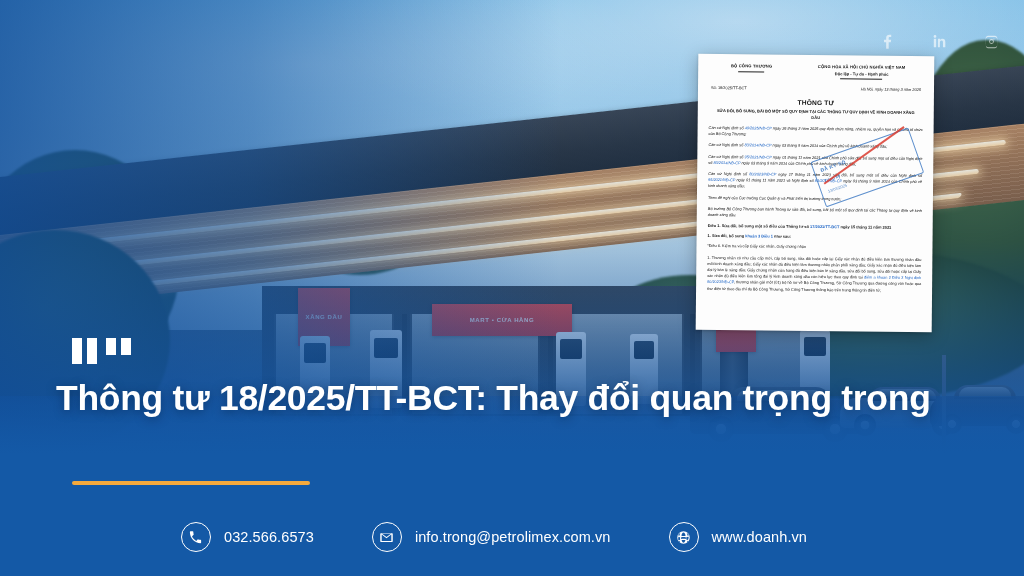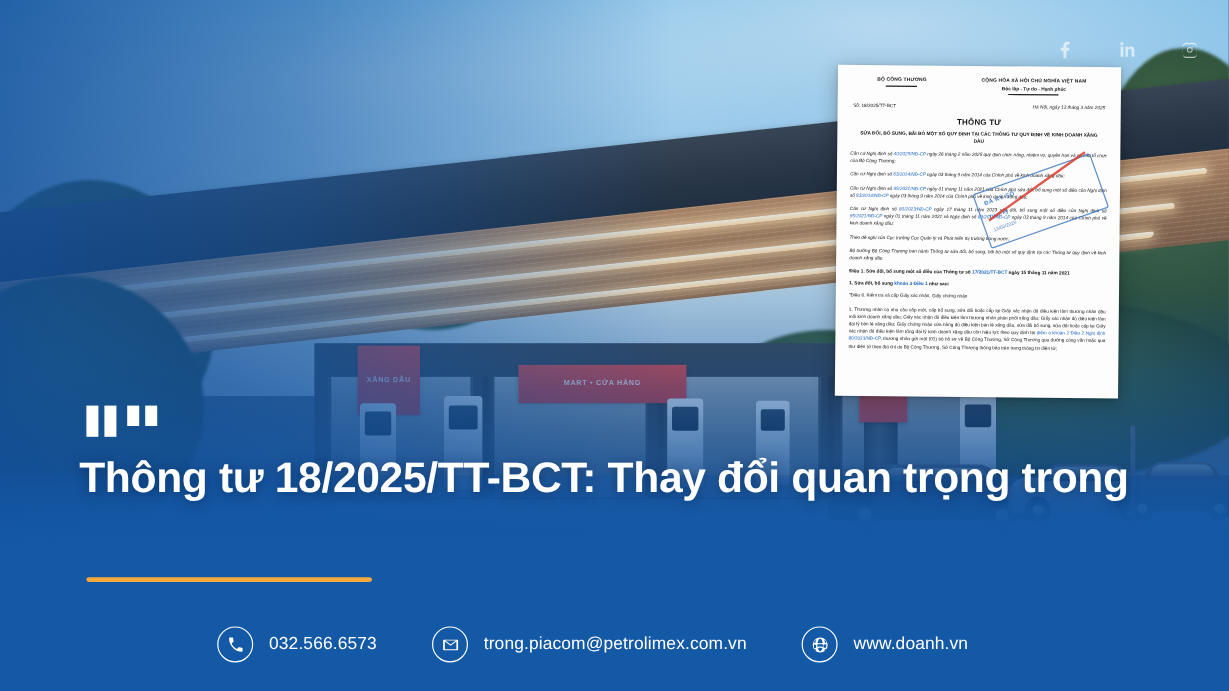--- a/index.html
+++ b/index.html
@@ -181,34 +181,34 @@
                  transform:rotate(-16deg); transform-origin:left center; }
 
   
   .quote { position:absolute; left:72px; top:338px; z-index:10; display:flex; gap:9px; }
   .qbar { width:10px; height:26px; background:#fff; }
   .qbar.s { height:17px; }
   .qgroup { display:flex; gap:5px; }
   .qgroup.close .qbar { align-self:flex-start; }
 
   .headline {
-    position:absolute; left:66px; top:378px; width:900px; z-index:10;
+    position:absolute; left:56px; top:378px; width:900px; z-index:10;
     color:#fff; font-weight:700; font-size:35.5px; line-height:1.17;
     letter-spacing:-.3px;
     font-family:"Liberation Sans Narrow","Liberation Sans", sans-serif;
     text-shadow:0 2px 10px rgba(4,30,64,.5);
   }
   .headline .l2 { display:block; }
 
   .accent { position:absolute; left:72px; top:481px; width:238px; height:4px;
             background:#F5A93C; border-radius:2px; z-index:10; }
 
   
   .footer { position:absolute; left:0; bottom:24px; width:988px; z-index:12;
-            display:flex; justify-content:center; align-items:center; gap:46px; }
+            display:flex; justify-content:center; align-items:center; gap:58px; }
   .ct { display:flex; align-items:center; gap:13px; }
   .ct-ic { width:30px; height:30px; border-radius:50%; border:1.6px solid #fff;
            display:flex; align-items:center; justify-content:center; color:#fff; flex:none; }
   .ct-ic svg { width:15px; height:15px; fill:currentColor; }
   .ct-tx { color:#fff; font-size:14.5px; letter-spacing:.1px; white-space:nowrap; }
 </style>
 </head>
 <body>
 
 <div id="stage">
@@ -396,21 +396,21 @@
           </svg>
       </span>
       <span class="ct-tx">032.566.6573</span>
     </div>
     <div class="ct">
       <span class="ct-ic">
         <svg viewBox="0 0 24 24">
             <path d="M3 5h18c.6 0 1 .4 1 1v12c0 .6-.4 1-1 1H3c-.6 0-1-.4-1-1V6c0-.6.4-1 1-1zm9 8.1L4.3 7.2v10.3h15.4V7.2L12 13.1zM12 11.3 19.2 6H4.8l7.2 5.3z"></path>
           </svg>
       </span>
-      <span class="ct-tx">trong.piacom@petrolimex.com.vn</span>
+      <span class="ct-tx">info.trong@petrolimex.com.vn</span>
     </div>
     <div class="ct">
       <span class="ct-ic">
         <svg viewBox="0 0 24 24">
             <path d="M12 2a10 10 0 1 0 0 20 10 10 0 0 0 0-20zm0 1.8c1.6 0 2.9 2.3 3.4 5.4-1.1.2-2.2.3-3.4.3s-2.3-.1-3.4-.3c.5-3.1 1.8-5.4 3.4-5.4zM6.8 4.9c-.6 1.2-1 2.7-1.3 4.3-.9-.3-1.6-.6-2.2-1a8.3 8.3 0 0 1 3.5-3.3zm10.4 0a8.3 8.3 0 0 1 3.5 3.3c-.6.4-1.3.7-2.2 1-.3-1.6-.7-3.1-1.3-4.3zM3.9 10.9c.8.4 1.7.8 2.7 1-.1.7-.1 1.4-.1 2.1 0 .5 0 1 .1 1.5-1 .2-1.9.5-2.7.9A8.2 8.2 0 0 1 3.8 12c0-.4 0-.8.1-1.1zm16.2 0c.1.3.1.7.1 1.1 0 1.5-.4 2.9-1.1 4.1-.8-.4-1.7-.7-2.7-.9.1-.5.1-1 .1-1.5 0-.7 0-1.4-.1-2.1 1-.2 1.9-.6 2.7-.7zM12 11c1.3 0 2.6.1 3.7.4.1.6.1 1.2.1 1.8 0 .4 0 .9-.1 1.3-1.1-.2-2.4-.4-3.7-.4s-2.6.2-3.7.4c-.1-.4-.1-.9-.1-1.3 0-.6 0-1.2.1-1.8 1.1-.3 2.4-.4 3.7-.4zm-6.4 6.1c.3 1.3.7 2.5 1.2 3.4a8.3 8.3 0 0 1-3.1-2.7c.5-.3 1.2-.5 1.9-.7zm12.8 0c.7.2 1.4.4 1.9.7a8.3 8.3 0 0 1-3.1 2.7c.5-.9.9-2.1 1.2-3.4zM12 15.8c1.1 0 2.1.1 3.1.3-.6 2.5-1.8 4.3-3.1 4.3s-2.5-1.8-3.1-4.3c1-.2 2-.3 3.1-.3z"></path>
           </svg>
       </span>
       <span class="ct-tx">www.doanh.vn</span>
     </div>
   </div>

